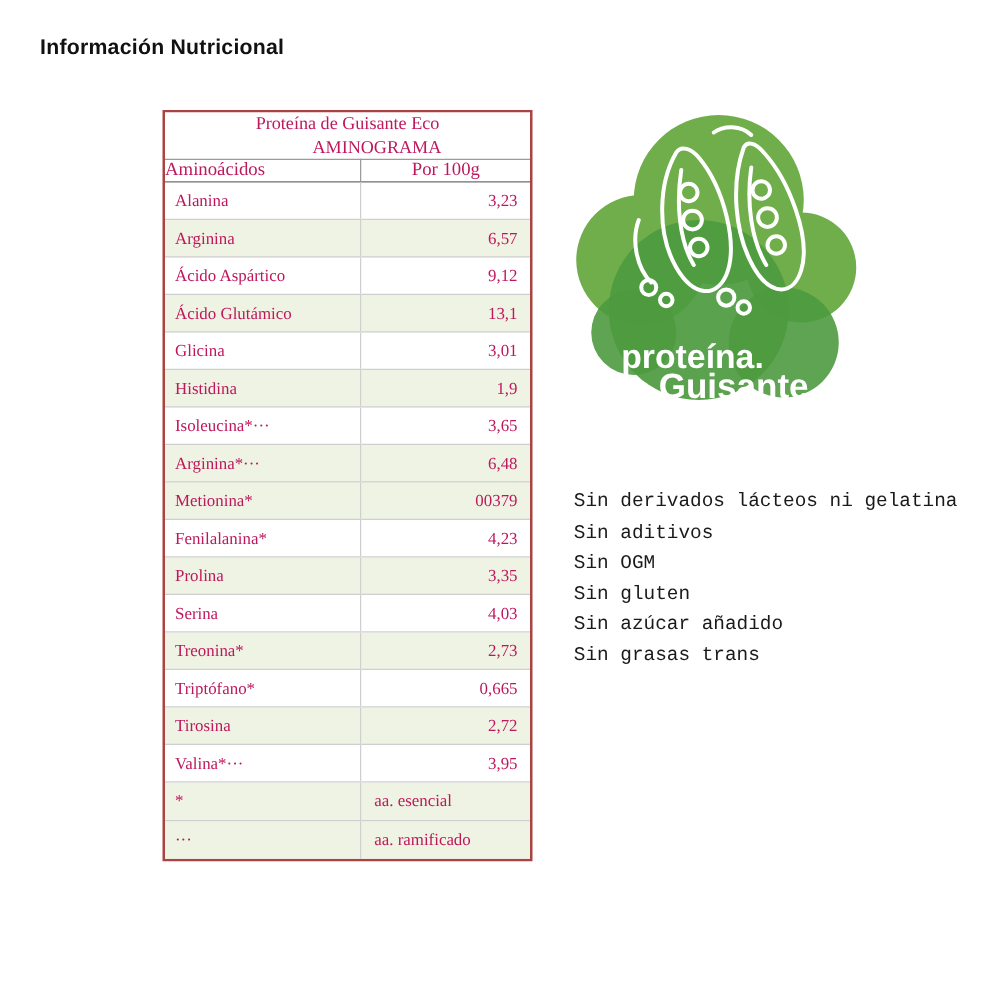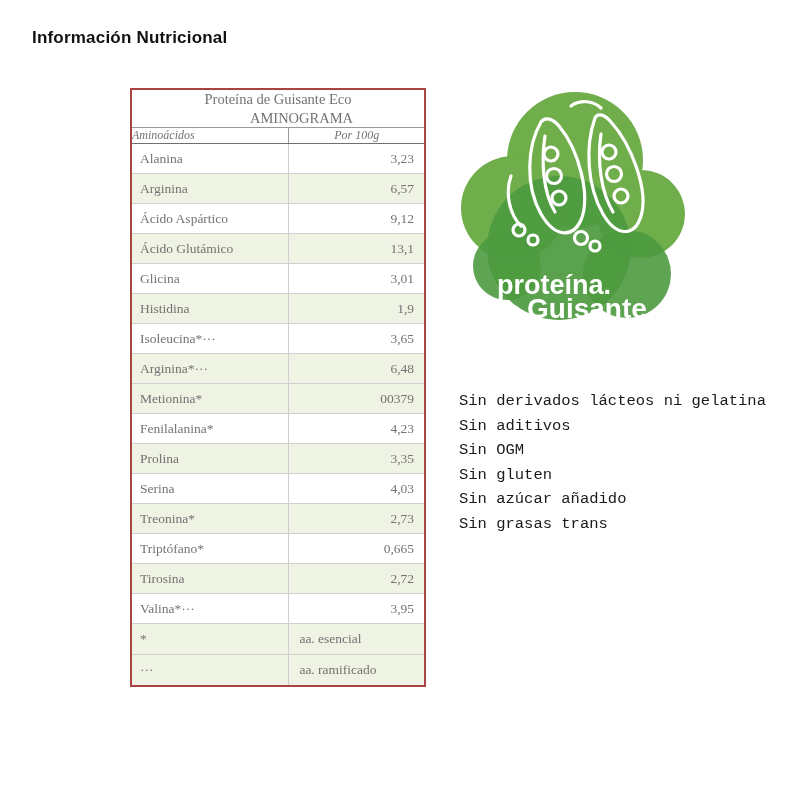--- a/index.html
+++ b/index.html
@@ -34,44 +34,43 @@
     width: 296px;
     border: 2px solid #a94442;
     background: #ffffff;
     box-sizing: border-box;
   }
   table.nutri {
     width: 100%;
     border-collapse: collapse;
     font-family: "Liberation Serif", serif;
     font-size: 13.5px;
-    color: #737373;
+    color: #be185d;
   }
   table.nutri td, table.nutri th {
     padding: 0;
     vertical-align: middle;
   }
 
   .title-cell {
     text-align: center;
     font-size: 14.5px;
     line-height: 1.28;
     padding: 7px 6px 8px 6px;
     border-bottom: 1px solid #9b9b9b;
     background: #ffffff;
   }
   .title-cell .l1 { display: block; }
   .title-cell .l2 { display: block; padding-left: 47px; }
 
   .head-row td {
-    font-size: 12px;
+    font-size: 15px;
     border-bottom: 1px solid #6f6f6f;
     background: #ffffff;
     padding: 5px 8px 6px 8px;
-    font-style: italic;
   }
   .head-row .h-name { text-align: left; }
   .head-row .h-val  { text-align: center; border-left: 1px solid #9b9b9b; }
 
   .data-row td {
     height: 29px;
     border-bottom: 1px solid #cfcfcf;
   }
   .data-row .c-name {
     padding-left: 8px;

